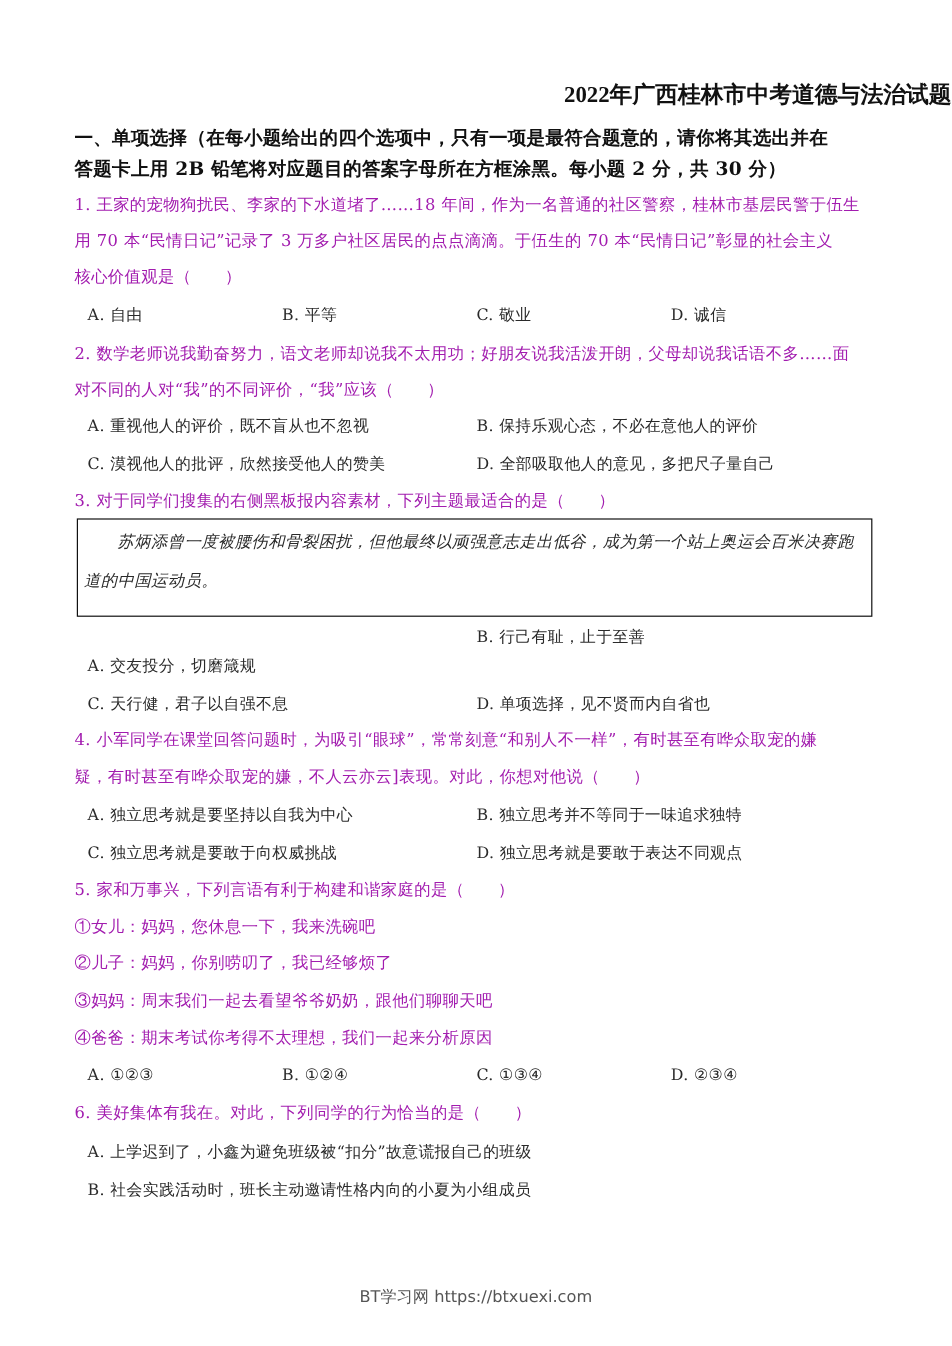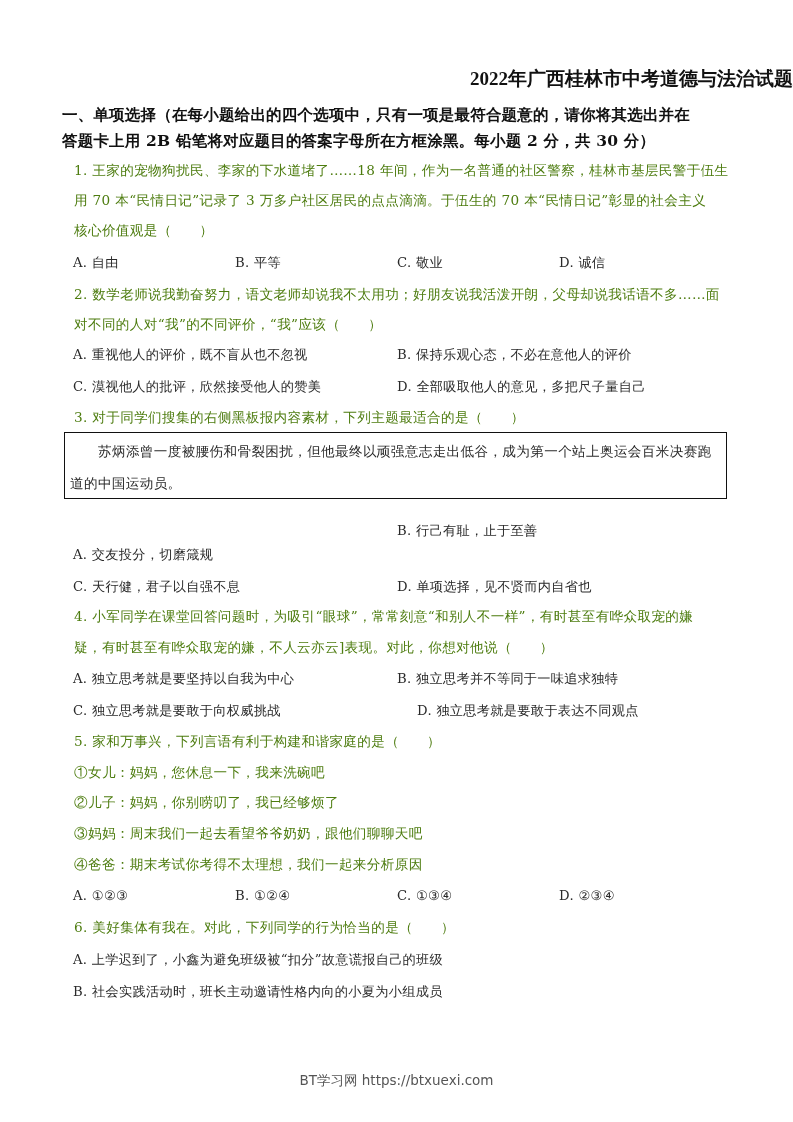--- a/index.html
+++ b/index.html
@@ -11,25 +11,25 @@
     .abs { position: absolute; white-space: nowrap; text-align: right; }
     .title {
       left: 0; width: 793px; top: 66px; 
       font-size: 19px; font-weight: bold; color: #111;
       font-family: "Liberation Serif", "DejaVu Serif", serif;
     }
     .section {
       left: 62px; font-size: 15.5px; font-weight: bold; color: #111;
       letter-spacing: 0.2px;
     }
-    .line { left: 62px; font-size: 13.6px; color: #4d7c0f; letter-spacing: 0.35px; margin-left: 12px; }
+    .line { left: 62px; font-size: 13.6px; color: #a21caf; letter-spacing: 0.35px; }
     .opt { font-size: 13.2px; color: #2a2a2a; letter-spacing: 0.3px; }
     .box {
-      position: absolute; left: 64px; top: 432px; width: 663px; height: 67px;
-      border: 1.3px solid #111; box-sizing: border-box;
+      position: absolute; left: 64px; top: 432px; width: 663px; height: 82px;
+      border: 1.3px solid #111; box-sizing: border-box; font-style: italic;
     }
     .boxline { font-size: 13.6px; color: #2a2a2a; letter-spacing: 0.35px; }
     .footer {
       left: 0; width: 793px; text-align: center; top: 1072px;
       font-family: "DejaVu Sans", "Liberation Sans", sans-serif;
       font-size: 13.5px; color: #555;
     }
   </style>
 </head>
 <body>
@@ -69,21 +69,21 @@
   <div class="abs opt" style="top:578px; left:73px">C.  天行健，君子以自强不息</div>
   <div class="abs opt" style="top:578px; left:397px">D.  单项选择，见不贤而内自省也</div>
 </div>
 
 <div>
   <div class="abs line" style="top:608px">4. 小军同学在课堂回答问题时，为吸引“眼球”，常常刻意“和别人不一样”，有时甚至有哗众取宠的嫌</div>
   <div class="abs line" style="top:639px">疑，有时甚至有哗众取宠的嫌，不人云亦云]表现。对此，你想对他说（　　）</div>
   <div class="abs opt" style="top:670px; left:73px">A.  独立思考就是要坚持以自我为中心</div>
   <div class="abs opt" style="top:670px; left:397px">B.  独立思考并不等同于一味追求独特</div>
   <div class="abs opt" style="top:702px; left:73px">C.  独立思考就是要敢于向权威挑战</div>
-  <div class="abs opt" style="top:702px; left:417px">D.  独立思考就是要敢于表达不同观点</div>
+  <div class="abs opt" style="top:702px; left:397px">D.  独立思考就是要敢于表达不同观点</div>
 </div>
 
 <div>
   <div class="abs line" style="top:733px">5. 家和万事兴，下列言语有利于构建和谐家庭的是（　　）</div>
   <div class="abs line" style="top:764px">①女儿：妈妈，您休息一下，我来洗碗吧</div>
   <div class="abs line" style="top:794px">②儿子：妈妈，你别唠叨了，我已经够烦了</div>
   <div class="abs line" style="top:825px">③妈妈：周末我们一起去看望爷爷奶奶，跟他们聊聊天吧</div>
   <div class="abs line" style="top:856px">④爸爸：期末考试你考得不太理想，我们一起来分析原因</div>
   <div class="abs opt" style="top:888px; left:73px">A.  ①②③</div>
   <div class="abs opt" style="top:888px; left:235px">B.  ①②④</div>

